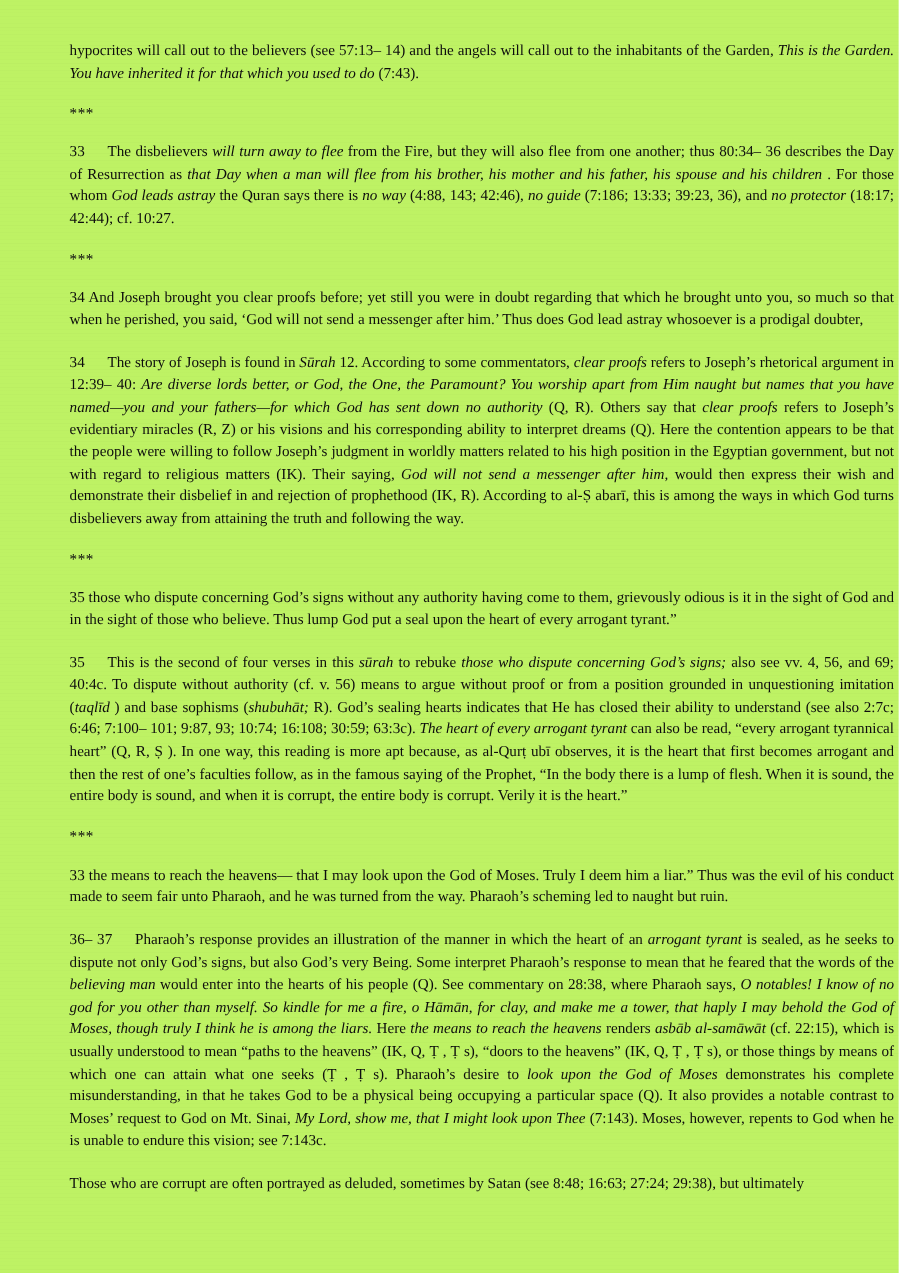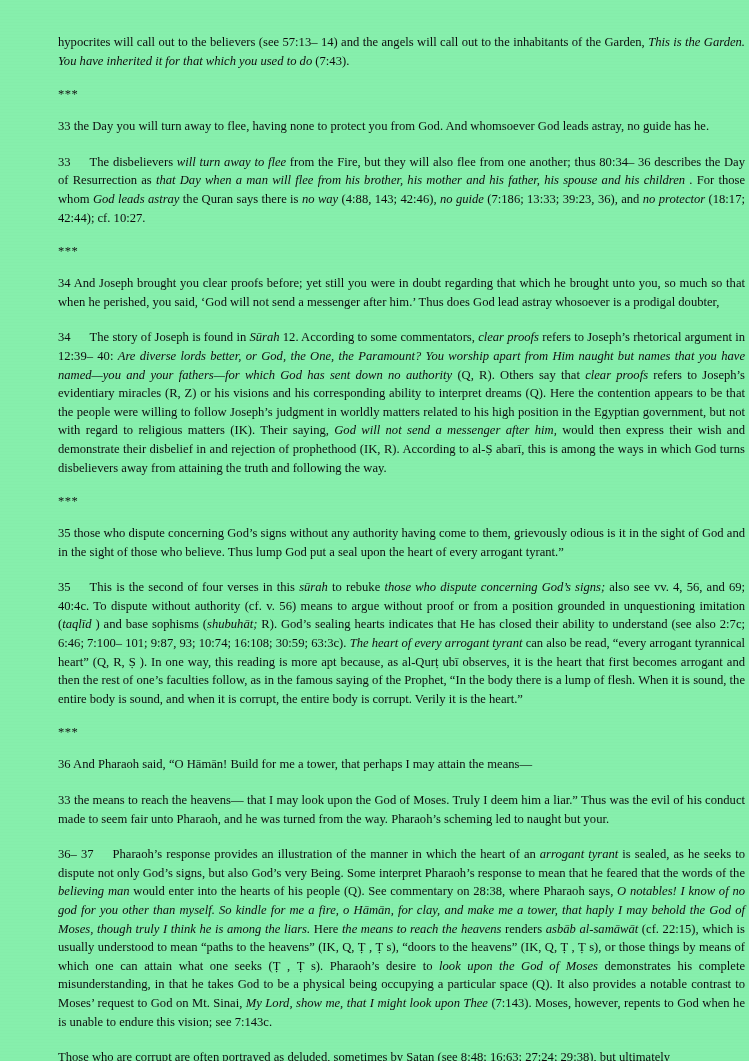--- a/index.html
+++ b/index.html
@@ -12,21 +12,21 @@
     height: 1061px;
     position: relative;
     overflow: hidden;
     font-family: "Liberation Serif", "DejaVu Serif", serif;
   }
   #page {
     position: absolute;
     left: 0; top: 0;
     width: 749px;
     height: 1061px;
-    background: #86efac;
+    background: #bef264;
   }
   #content {
     position: absolute;
     left: 58px;
     top: 33px;
     width: 687px;
   }
   p.para {
     margin: 0 0 17px 0;
     font-size: 12.6px;
@@ -62,28 +62,26 @@
       repeating-linear-gradient(0deg, rgba(0,0,0,0.5) 0px, rgba(0,0,0,0) 1px, rgba(0,0,0,0) 3px);
   }
 </style>
 </head>
 <body>
 
 <div id="page">
   <div id="content">
       <p class="para" id="para-hypocrites"><span>hypocrites will call out to the believers (see 57:13– 14) and the angels will call out to the inhabitants of the Garden, </span><i>This is the Garden. You have inherited it for that which you used to do</i><span> (7:43).</span></p>
       <div class="sep">***</div>
-      <p class="para" id="verse-33-translation"><span class="vnum">33</span><span> the Day you will turn away to flee, having none to protect you from God. And whomsoever God leads astray, no guide has he.</span></p>
       <p class="para" id="verse-33-commentary"><span class="vnum">33</span><span class="gap">&nbsp;</span><span>The disbelievers </span><i>will turn away to flee</i><span> from the Fire, but they will also flee from one another; thus 80:34– 36 describes the Day of Resurrection as </span><i>that Day when a man will flee from his brother, his mother and his father, his spouse and his children</i><span> . For those whom </span><i>God leads astray</i><span> the Quran says there is </span><i>no way</i><span> (4:88, 143; 42:46), </span><i>no guide</i><span> (7:186; 13:33; 39:23, 36), and </span><i>no protector</i><span> (18:17; 42:44); cf. 10:27.</span></p>
       <div class="sep">***</div>
       <p class="para" id="verse-34-translation"><span class="vnum">34</span><span> And Joseph brought you clear proofs before; yet still you were in doubt regarding that which he brought unto you, so much so that when he perished, you said, ‘God will not send a messenger after him.’ Thus does God lead astray whosoever is a prodigal doubter,</span></p>
       <p class="para" id="verse-34-commentary"><span class="vnum">34</span><span class="gap">&nbsp;</span><span>The story of Joseph is found in </span><i>Sūrah</i><span> 12. According to some commentators, </span><i>clear proofs</i><span> refers to Joseph’s rhetorical argument in 12:39– 40: </span><i>Are diverse lords better, or God, the One, the Paramount? You worship apart from Him naught but names that you have named—you and your fathers—for which God has sent down no authority</i><span> (Q, R). Others say that </span><i>clear proofs</i><span> refers to Joseph’s evidentiary miracles (R, Z) or his visions and his corresponding ability to interpret dreams (Q). Here the contention appears to be that the people were willing to follow Joseph’s judgment in worldly matters related to his high position in the Egyptian government, but not with regard to religious matters (IK). Their saying, </span><i>God will not send a messenger after him,</i><span> would then express their wish and demonstrate their disbelief in and rejection of prophethood (IK, R). According to al-Ṣ abarī, this is among the ways in which God turns disbelievers away from attaining the truth and following the way.</span></p>
       <div class="sep">***</div>
       <p class="para" id="verse-35-translation"><span class="vnum">35</span><span> those who dispute concerning God’s signs without any authority having come to them, grievously odious is it in the sight of God and in the sight of those who believe. Thus lump God put a seal upon the heart of every arrogant tyrant.”</span></p>
       <p class="para" id="verse-35-commentary"><span class="vnum">35</span><span class="gap">&nbsp;</span><span>This is the second of four verses in this </span><i>sūrah</i><span> to rebuke </span><i>those who dispute concerning God’s signs;</i><span> also see vv. 4, 56, and 69; 40:4c. To dispute without authority (cf. v. 56) means to argue without proof or from a position grounded in unquestioning imitation (</span><i>taqlīd</i><span> ) and base sophisms (</span><i>shubuhāt;</i><span> R). God’s sealing hearts indicates that He has closed their ability to understand (see also 2:7c; 6:46; 7:100– 101; 9:87, 93; 10:74; 16:108; 30:59; 63:3c). </span><i>The heart of every arrogant tyrant</i><span> can also be read, “every arrogant tyrannical heart” (Q, R, Ṣ ). In one way, this reading is more apt because, as al-Qurṭ ubī observes, it is the heart that first becomes arrogant and then the rest of one’s faculties follow, as in the famous saying of the Prophet, “In the body there is a lump of flesh. When it is sound, the entire body is sound, and when it is corrupt, the entire body is corrupt. Verily it is the heart.”</span></p>
       <div class="sep">***</div>
-      <p class="para" id="verse-36-translation"><span class="vnum">36</span><span> And Pharaoh said, “O Hāmān! Build for me a tower, that perhaps I may attain the means—</span></p>
-      <p class="para" id="verse-37-translation"><span class="vnum">33</span><span> the means to reach the heavens— that I may look upon the God of Moses. Truly I deem him a liar.” Thus was the evil of his conduct made to seem fair unto Pharaoh, and he was turned from the way. Pharaoh’s scheming led to naught but your.</span></p>
+      <p class="para" id="verse-37-translation"><span class="vnum">33</span><span> the means to reach the heavens— that I may look upon the God of Moses. Truly I deem him a liar.” Thus was the evil of his conduct made to seem fair unto Pharaoh, and he was turned from the way. Pharaoh’s scheming led to naught but ruin.</span></p>
       <p class="para" id="verse-36-37-commentary"><span class="vnum">36– 37</span><span class="gap">&nbsp;</span><span>Pharaoh’s response provides an illustration of the manner in which the heart of an </span><i>arrogant tyrant</i><span> is sealed, as he seeks to dispute not only God’s signs, but also God’s very Being. Some interpret Pharaoh’s response to mean that he feared that the words of the </span><i>believing man</i><span> would enter into the hearts of his people (Q). See commentary on 28:38, where Pharaoh says, </span><i>O notables! I know of no god for you other than myself. So kindle for me a fire, o Hāmān, for clay, and make me a tower, that haply I may behold the God of Moses, though truly I think he is among the liars.</i><span> Here </span><i>the means to reach the heavens</i><span> renders </span><i>asbāb al-samāwāt</i><span> (cf. 22:15), which is usually understood to mean “paths to the heavens” (IK, Q, Ṭ , Ṭ s), “doors to the heavens” (IK, Q, Ṭ , Ṭ s), or those things by means of which one can attain what one seeks (Ṭ , Ṭ s). Pharaoh’s desire to </span><i>look upon the God of Moses</i><span> demonstrates his complete misunderstanding, in that he takes God to be a physical being occupying a particular space (Q). It also provides a notable contrast to Moses’ request to God on Mt. Sinai, </span><i>My Lord, show me, that I might look upon Thee</i><span> (7:143). Moses, however, repents to God when he is unable to endure this vision; see 7:143c.</span></p>
       <p class="para" id="para-corrupt"><span>Those who are corrupt are often portrayed as deluded, sometimes by Satan (see 8:48; 16:63; 27:24; 29:38), but ultimately</span></p>
     </div>
   <div id="grain"></div>
 </div>
 
 </body></html>

